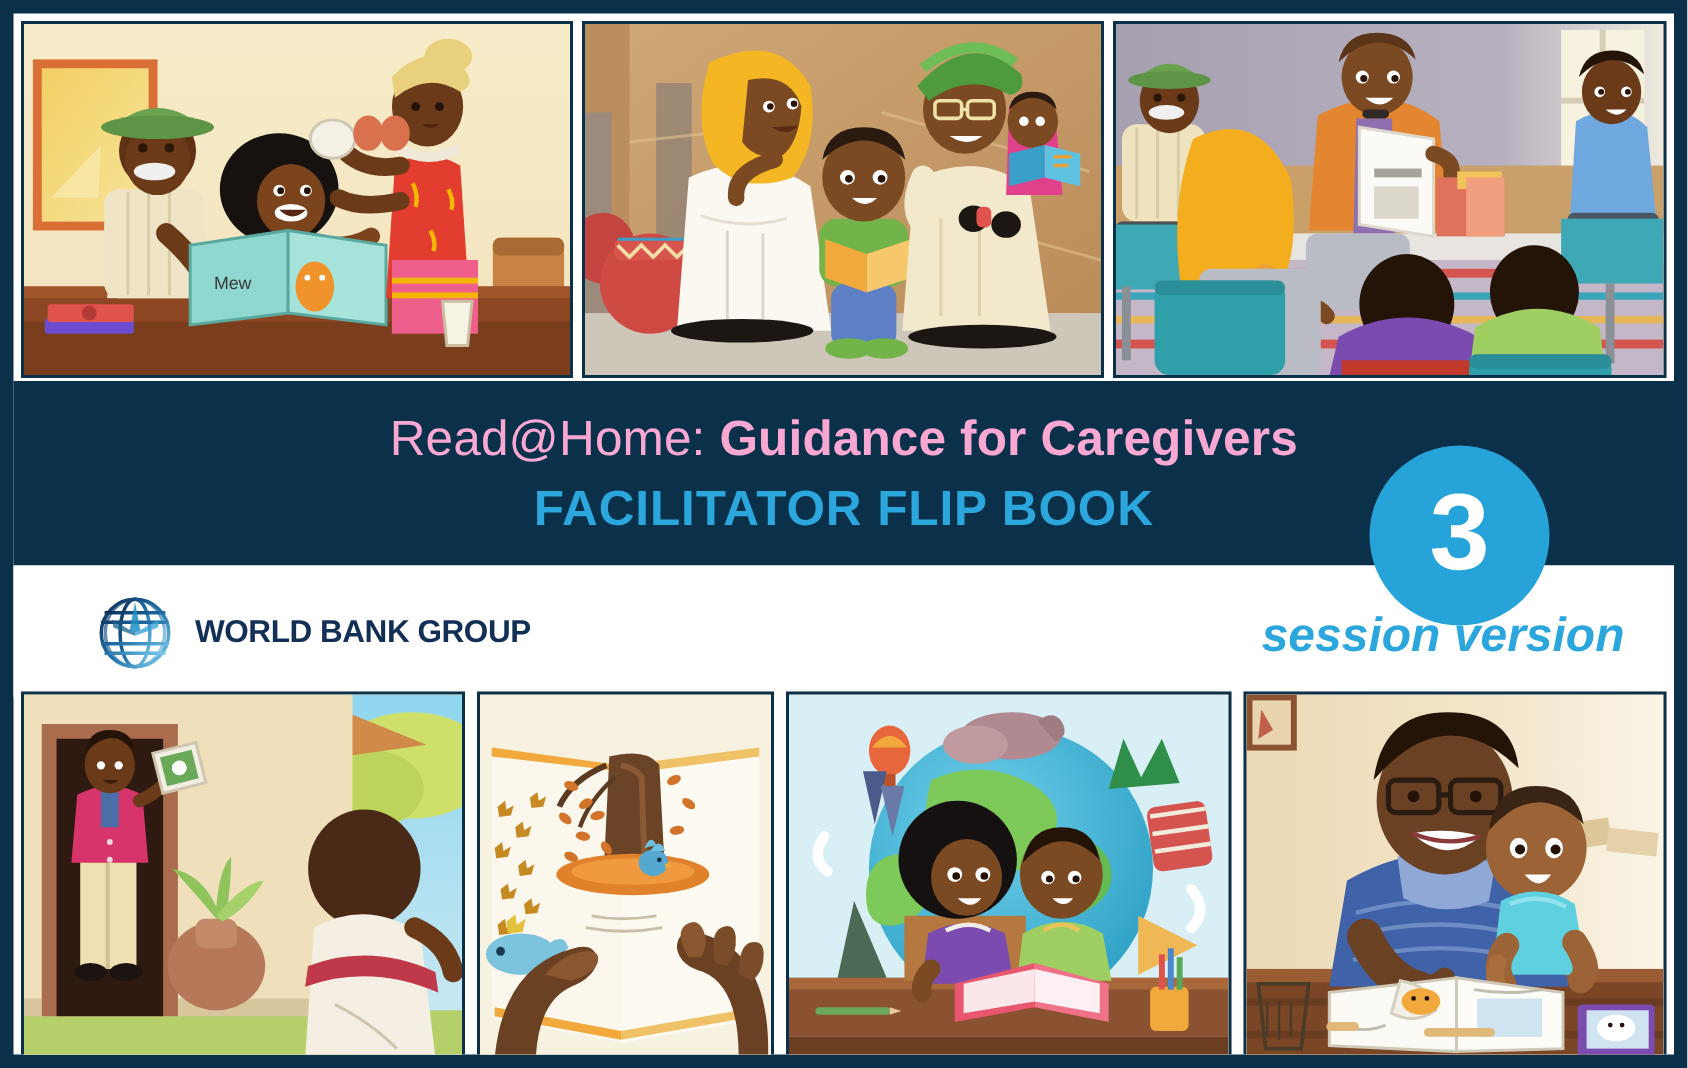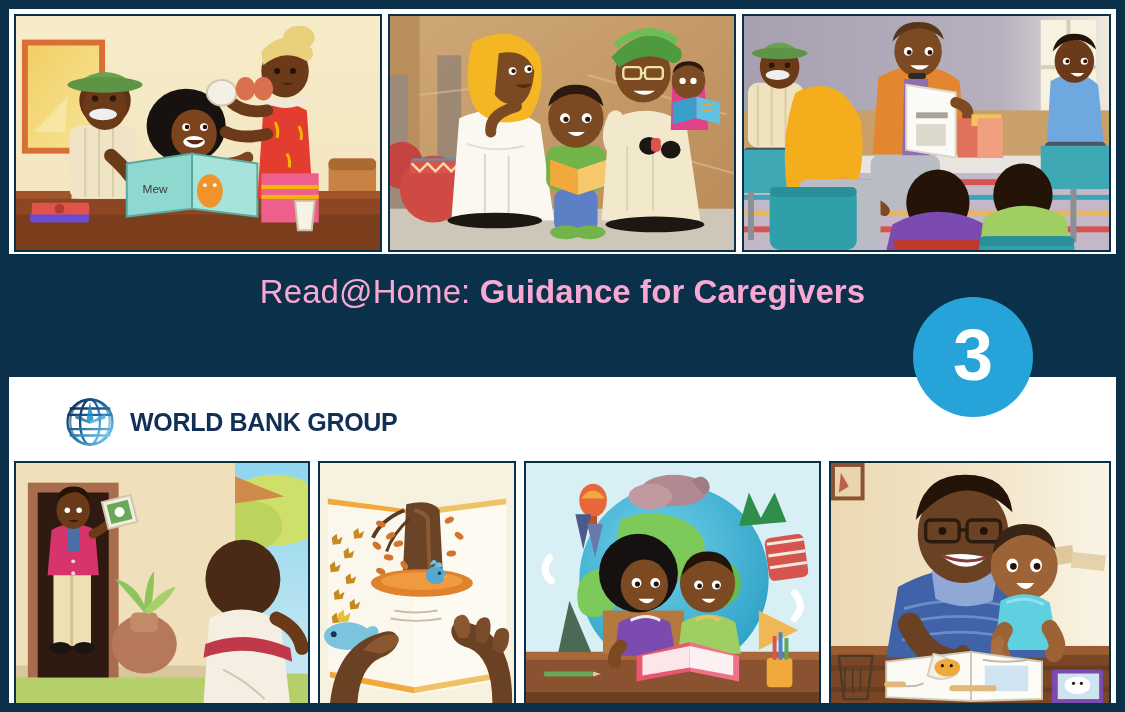--- a/index.html
+++ b/index.html
@@ -68,21 +68,21 @@
     top: 368px; height: 88px;
     background: #ffffff;
   }
   .wb-logo {
     position: absolute;
     left: 63px; top: 18px;
     display: flex; align-items: center; gap: 13px;
   }
   .wb-logo .globe { width: 54px; height: 54px; display:block; }
   .wb-logo .wbtext {
-    font-size: 25px; font-weight: 700;
+    font-size: 21px; font-weight: 700;
     color: #122f55; letter-spacing: -0.3px;
     white-space: nowrap;
   }
   .session-version {
     position: absolute;
     right: 42px; top: 28px;
     font-size: 32px; font-weight: 700;
     color: #2ba7dd;
     font-style: italic;
     white-space: nowrap;
@@ -392,20 +392,21 @@
           <path d="M242 206 q42-26 84 0 l4 32 H238z" fill="#9fce62"></path>
           <rect x="238" y="224" width="96" height="60" rx="10" fill="#2f9fa9"></rect>
           <rect x="238" y="224" width="96" height="10" rx="5" fill="#2a8f99"></rect>
         </g>
       </svg>
     </div>
   </div>
 
   <div class="band-navy">
     <div class="title-line1"><span>Read@Home: </span><b>Guidance for Caregivers</b></div>
+    <div class="title-line2">FACILITATOR FLIP BOOK</div>
   </div>
 
   <div class="band-white">
     <div class="wb-logo">
       <span>
         <svg class="globe" viewBox="0 0 60 60">
           <defs>
             <linearGradient id="gsh" x1="0" y1="0" x2="1" y2="1">
               <stop offset="0" stop-color="#0e2b52"></stop>
               <stop offset=".5" stop-color="#1f6fa8"></stop>
@@ -419,20 +420,21 @@
             <path d="M5 22h50M5 38h50M7.5 15h45M7.5 45h45"></path>
             <path d="M30 5v50"></path>
           </g>
           <path d="M30 7 L34 28 L30 30 L26 28Z" fill="#1f8fc4" opacity=".85"></path>
           <path d="M30 30 L48 20 L47 26 L30 32Z" fill="#3ba5d6" opacity=".8"></path>
           <path d="M30 30 L13 20 L14 26 L30 32Z" fill="#17608f" opacity=".75"></path>
         </svg>
       </span>
       <span class="wbtext">WORLD BANK GROUP</span>
     </div>
+    <div class="session-version">session version</div>
   </div>
 
   <div class="badge">
     <span>3</span>
   </div>
 
   <div class="row-bottom">
 
     <div class="photo b1">
       <svg class="scene" viewBox="0 0 296 246" preserveAspectRatio="none">

